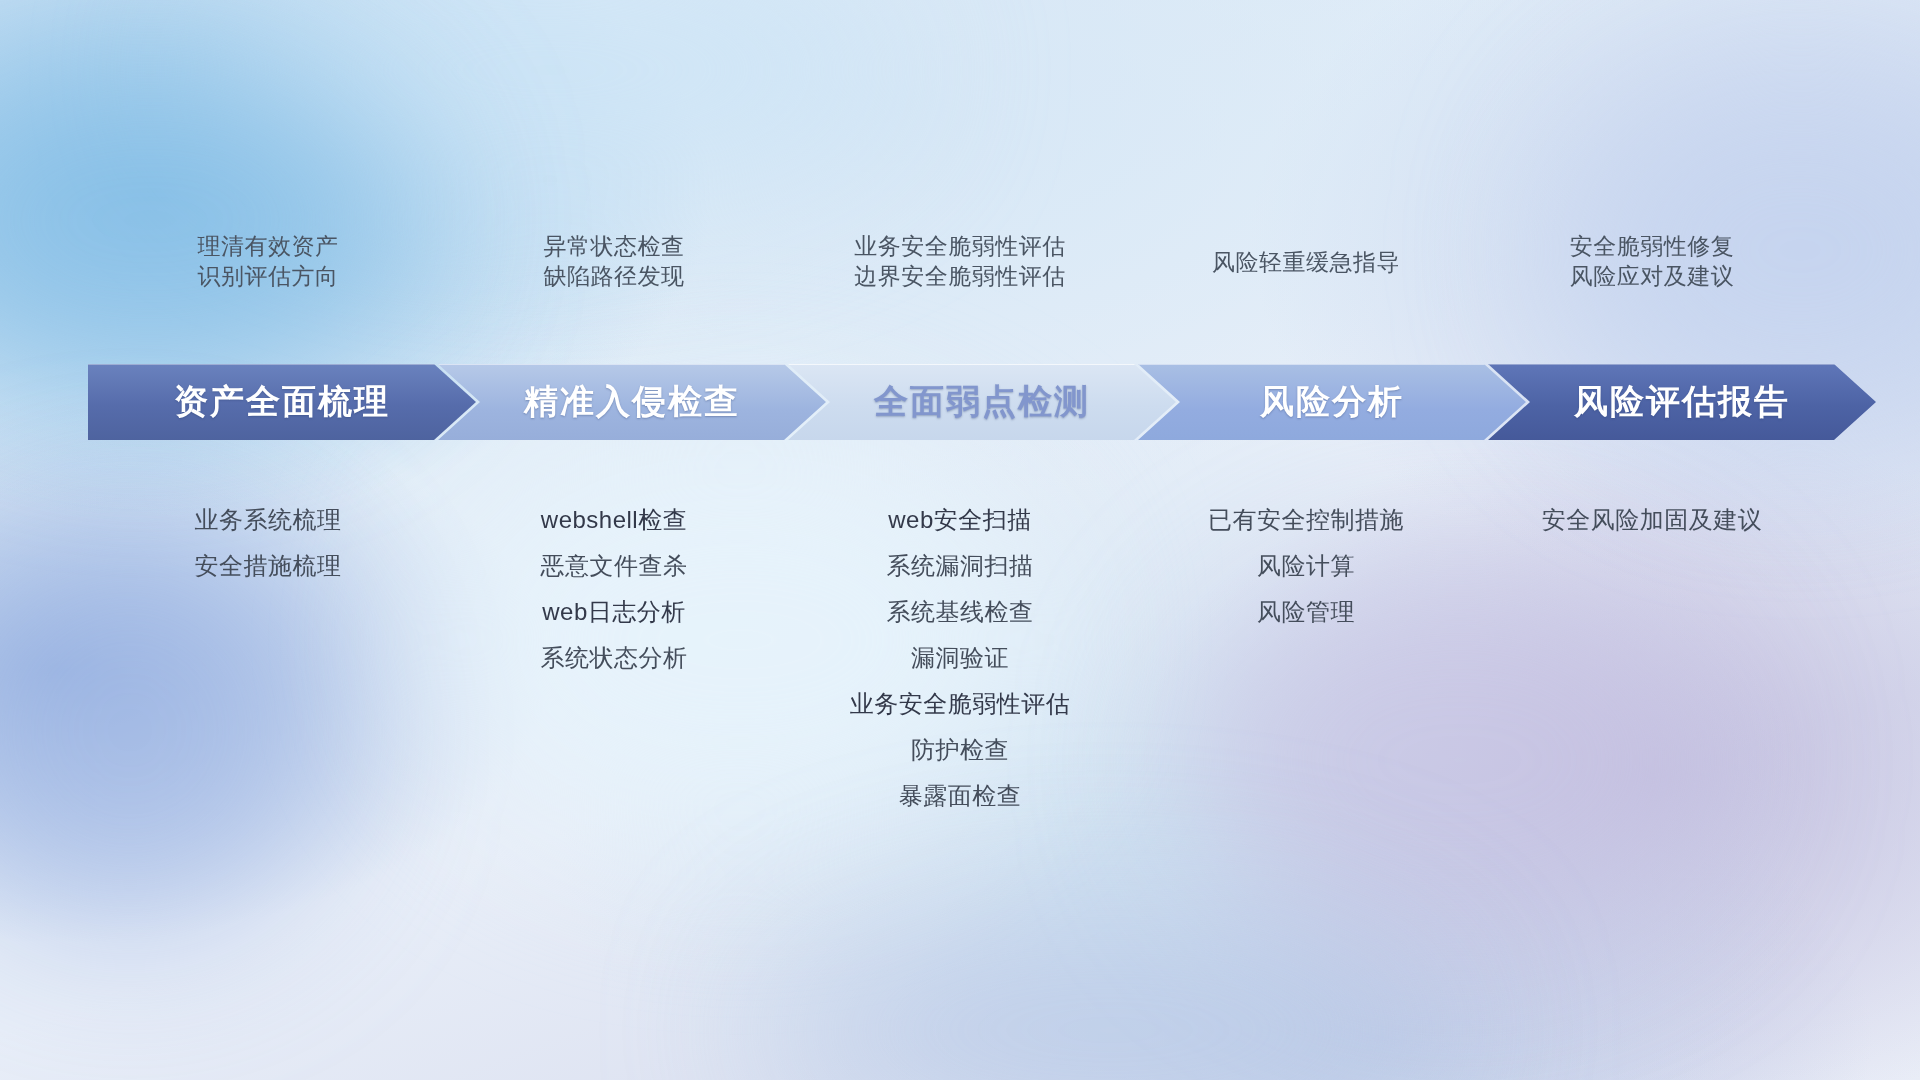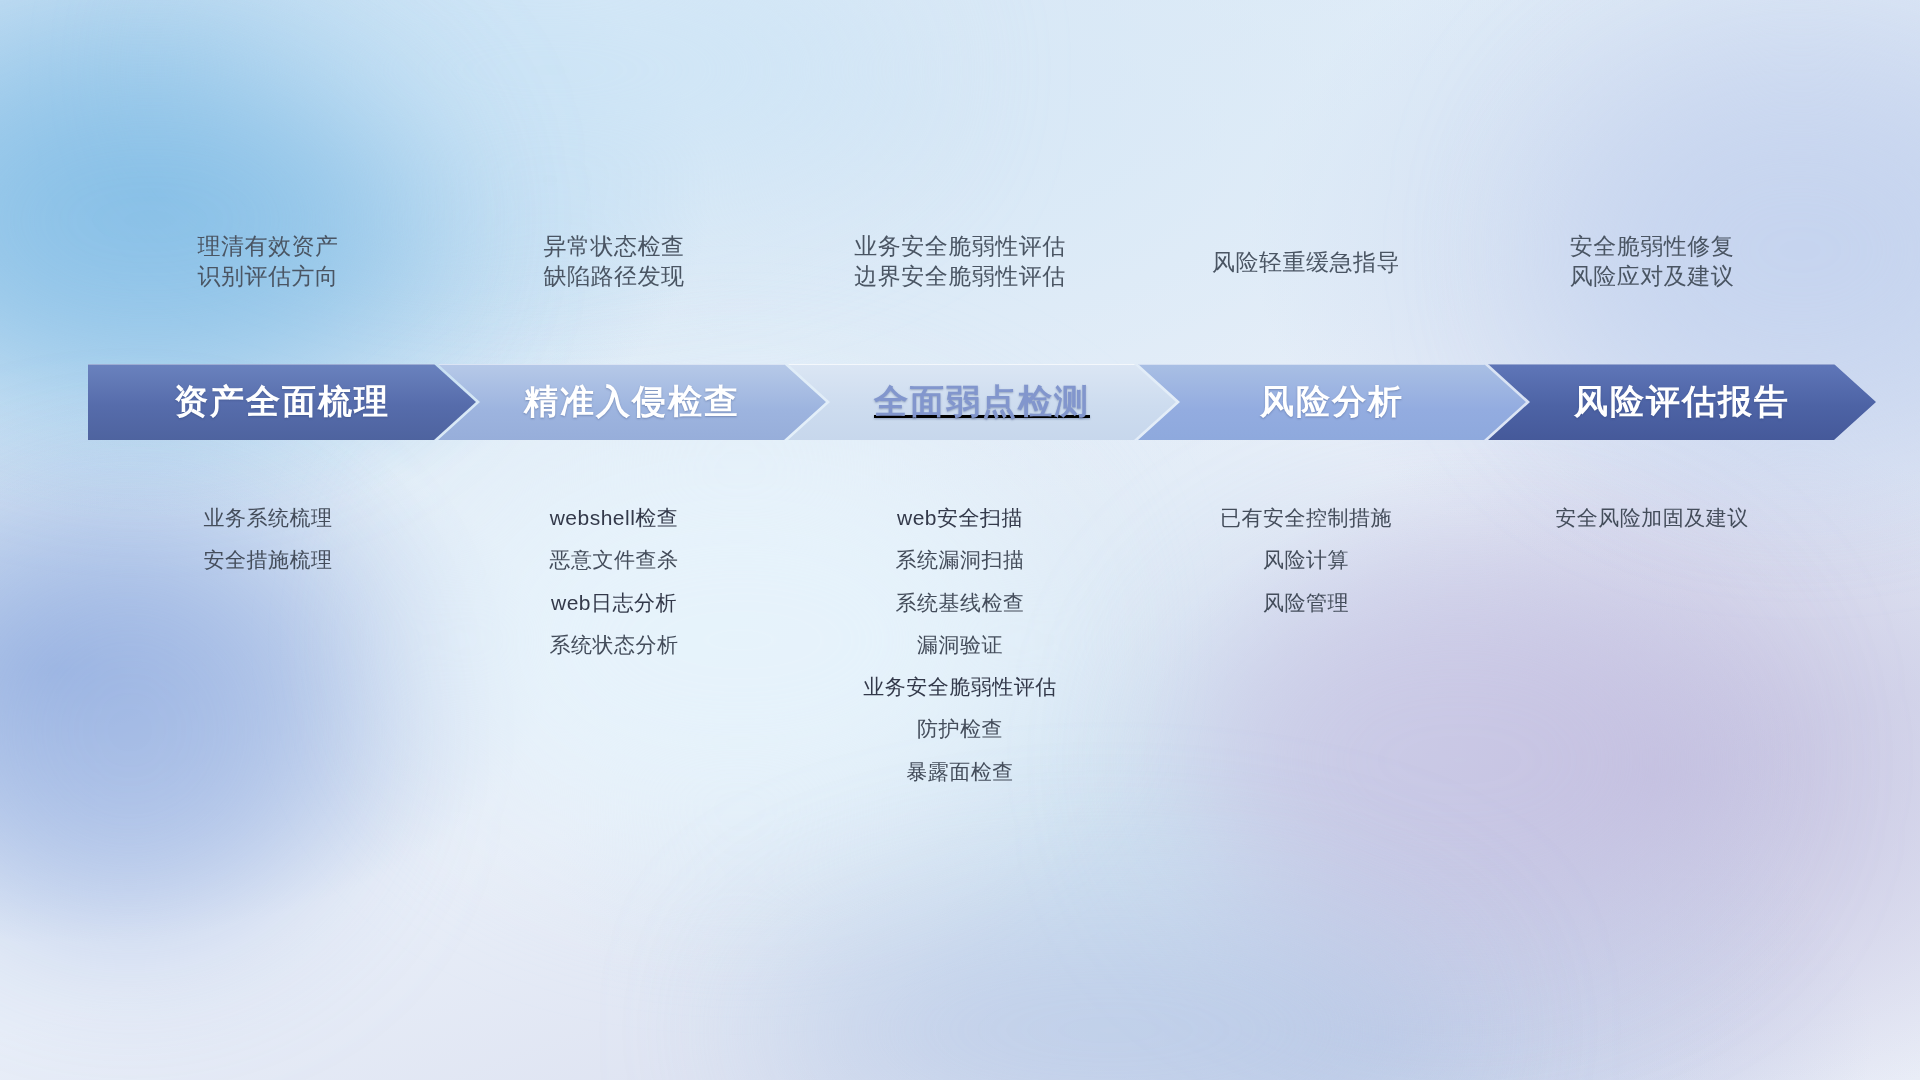--- a/index.html
+++ b/index.html
@@ -47,21 +47,21 @@
     letter-spacing:0.5px;
   }
   
   .col.c4 .top-labels { top:248px; }
 
   .bot-labels {
     position:absolute; left:0; right:0; top:505px;
     display:flex; flex-direction:column; align-items:center; gap:16px;
   }
   .bot-labels .ln {
-    font-size:21px; color:#444d5b; line-height:1.25; white-space:nowrap;
+    font-size:24px; color:#444d5b; line-height:1.25; white-space:nowrap;
     letter-spacing:0.5px;
     text-align:right;
   }
   .bot-labels .ln.bold { font-weight:normal; color:#33394a; }
 
   
   #banner {
     position:absolute; left:88px; top:364px; width:1748px; height:100px;
   }
   .chev {
@@ -78,21 +78,21 @@
     font-size:34px; font-weight:bold; letter-spacing:2px;
     color:#ffffff; text-shadow:0 1px 2px rgba(40,60,110,0.35);
     white-space:nowrap;
   }
 
   .dark  { background:linear-gradient(180deg,#6a82be 0%,#566cab 55%,#4e639f 100%);
            box-shadow:inset 0 1px 0 rgba(255,255,255,.35); }
   .mid   { background:linear-gradient(180deg,#b6c9e8 0%,#9db4df 60%,#97aeda 100%);
            box-shadow:inset 0 1px 0 rgba(255,255,255,.5); }
   .light { background:linear-gradient(180deg,#dbe6f4 0%,#cddcef 55%,#c7d7ec 100%);
-           box-shadow:inset 0 1px 0 rgba(255,255,255,.7);text-decoration:underline; }
+           box-shadow:inset 0 1px 0 rgba(255,255,255,.7); }
   .mid2  { background:linear-gradient(180deg,#a9bfe4 0%,#93ace0 60%,#8ea9dd 100%);
            box-shadow:inset 0 1px 0 rgba(255,255,255,.5); }
   .dark2 { background:linear-gradient(180deg,#5f76b8 0%,#4d63a5 55%,#45599a 100%);
            box-shadow:inset 0 1px 0 rgba(255,255,255,.35);justify-content:center; }
 
   .chev .cap.dk { color:#ffffff; }
   .chev.light .cap { color:#8ea3d6; }
   .chev.light .cap.blueink { color:#8296cd; }
 
   

